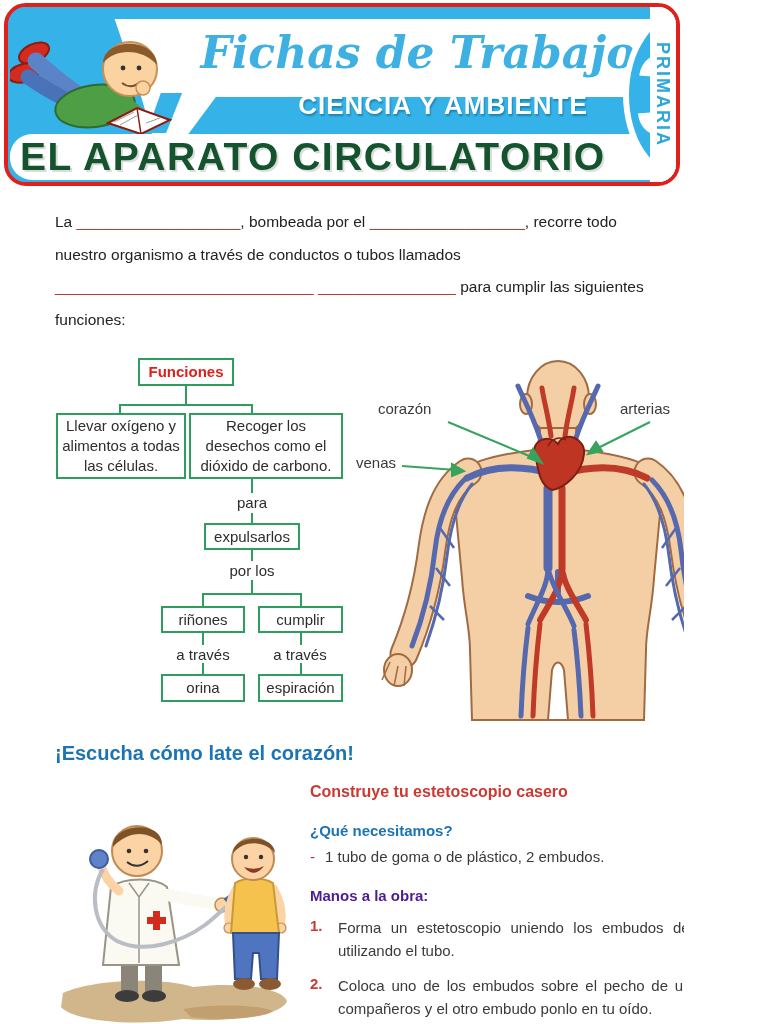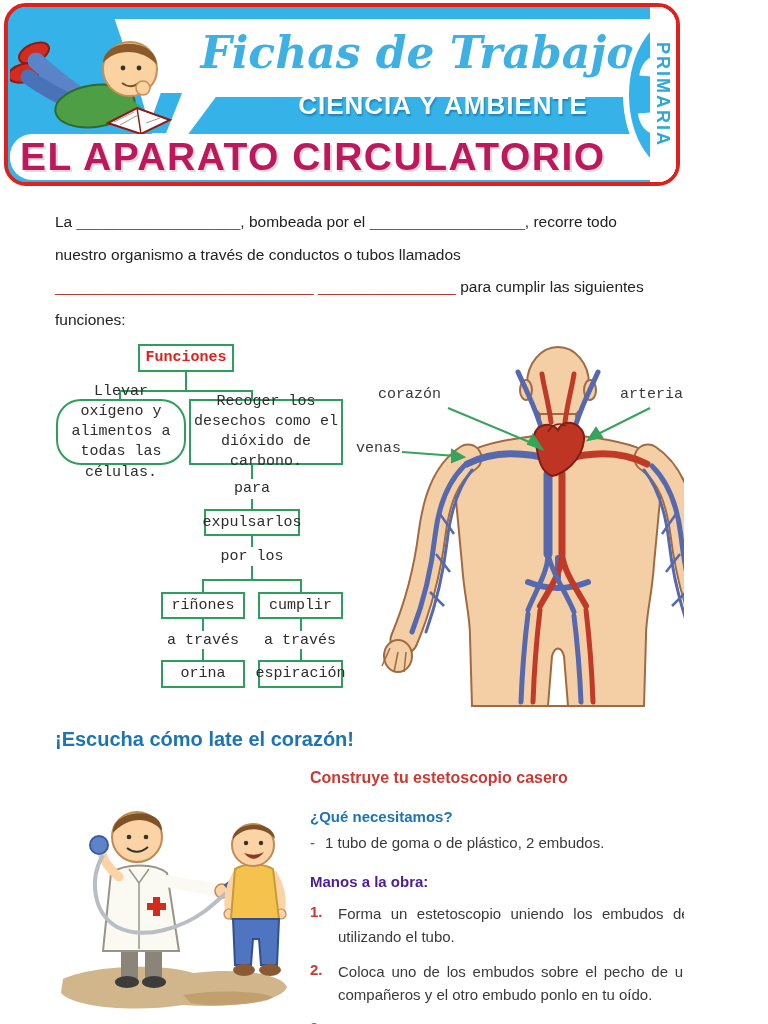--- a/index.html
+++ b/index.html
@@ -13,38 +13,38 @@
   .banner-bg { position:absolute; left:0; top:0; width:100%; height:100%; }
   .boy-illu { position:absolute; left:2px; top:4px; width:178px; height:130px; }
   .brand { position:absolute; left:185px; top:12px; width:450px; height:68px;
     font-family:"DejaVu Serif", serif; font-style:italic; font-weight:bold;
     font-size:44px; line-height:68px; color:#3EB1E2; text-align:center; }
   .subject { position:absolute; left:230px; top:83px; width:410px; text-align:center;
     font-size:26px; font-weight:800; color:#fff; letter-spacing:1px;
     text-shadow:1px 2px 2px rgba(0,70,110,.45); }
   .title-band { position:absolute; left:2px; top:127px; width:708px; height:46px;
     background:#fff; border-radius:22px; display:flex; align-items:center; padding-left:10px; }
-  .main-title { font-size:39px; font-weight:900; color:#be185d; letter-spacing:1.5px;
+  .main-title { font-size:39px; font-weight:900; color:#14532d; letter-spacing:1.5px;
     white-space:nowrap; text-shadow:2px 2px 0 rgba(140,140,140,.30); }
   .grade-circle { position:absolute; left:615px; top:3px; width:118px; height:170px;
     background:#35B3E8; border:6px solid #fff; border-radius:50%;
     display:flex; justify-content:center; align-items:center; }
   .g-num { font-size:118px; font-weight:900; color:#fff; line-height:118px; }
   .g-suf { font-size:28px; font-weight:800; color:#000000; margin-top:-58px; }
   .primaria { position:absolute; right:0; top:0; width:26px; height:175px; background:#fff;
     writing-mode:vertical-rl; text-align:center; font-size:18px; font-weight:800;
     color:#2FA8D8; letter-spacing:2px; line-height:26px; }
 
   
   .intro { padding:18px 50px 0 55px; width:720px; font-size:15.5px; color:#222;
     line-height:2.1; }
   .blank { color:#B03228; letter-spacing:0; }
 
   
-  .middle { position:relative; height:372px; margin-top:6px;font-family:Liberation Mono, monospace; }
+  .middle { position:relative; height:372px; margin-top:20px; }
   .flowchart { position:absolute; left:40px; top:0; width:322px; height:360px; }
   .fc-box { position:absolute; border:2px solid #2E9E5E; background:#fff; color:#2d2d2d;
     font-size:15px; text-align:center; display:flex; align-items:center;
     justify-content:center; line-height:1.35; padding:1px 2px; }
   .fc-root { color:#E0201B; font-weight:bold; }
   .fc-label { position:absolute; font-size:15px; color:#2d2d2d; text-align:center; }
   .vline { position:absolute; width:2px; background:#2E9E5E; }
   .hline { position:absolute; height:2px; background:#2E9E5E; }
 
   .anatomy { position:absolute; left:352px; top:2px; width:414px; height:368px; }
@@ -115,21 +115,21 @@
   <p class="intro"><span>La</span> <span class="blank">___________________</span><span>, bombeada por el</span> <span class="blank">__________________</span><span>, recorre todo nuestro organismo a través de conductos o tubos llamados</span> <span class="blank">______________________________</span> <span class="blank">________________</span> <span>para cumplir las siguientes funciones:</span></p>
 
   <section class="middle">
 
     <div class="flowchart">
       <div class="fc-box fc-root" style="left:98px; top:2px; width:96px; height:28px;">Funciones</div>
       <div class="vline" style="left:145px; top:30px; height:18px;"></div>
       <div class="hline" style="left:80px; top:48px; width:132px;"></div>
       <div class="vline" style="left:79px; top:48px; height:9px;"></div>
       <div class="vline" style="left:211px; top:48px; height:9px;"></div>
-      <div class="fc-box" style="left:16px; top:57px; width:130px; height:66px;border-radius:25px;">Llevar oxígeno y alimentos a todas las células.</div>
+      <div class="fc-box" style="left:16px; top:57px; width:130px; height:66px;">Llevar oxígeno y alimentos a todas las células.</div>
       <div class="fc-box" style="left:149px; top:57px; width:154px; height:66px;">Recoger los desechos como el dióxido de carbono.</div>
       <div class="vline" style="left:211px; top:123px; height:14px;"></div>
       <div class="fc-label" style="left:176px; top:138px; width:72px;">para</div>
       <div class="vline" style="left:211px; top:157px; height:10px;"></div>
       <div class="fc-box" style="left:164px; top:167px; width:96px; height:27px;">expulsarlos</div>
       <div class="vline" style="left:211px; top:194px; height:11px;"></div>
       <div class="fc-label" style="left:176px; top:206px; width:72px;">por los</div>
       <div class="vline" style="left:211px; top:224px; height:13px;"></div>
       <div class="hline" style="left:163px; top:237px; width:98px;"></div>
       <div class="vline" style="left:162px; top:237px; height:13px;"></div>

